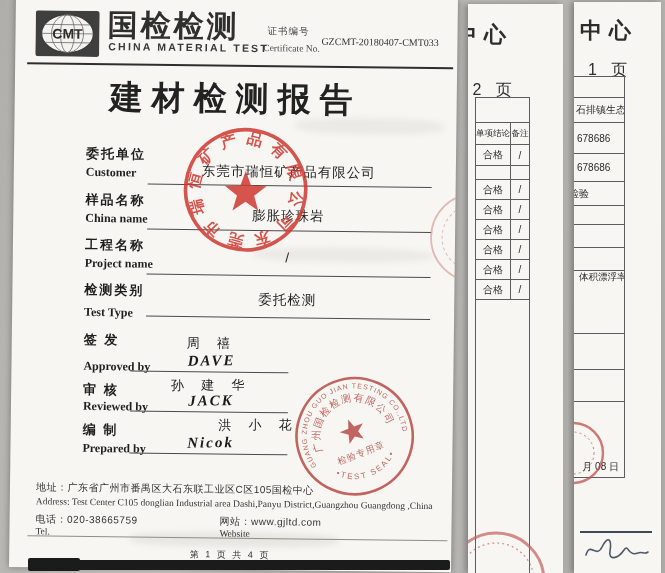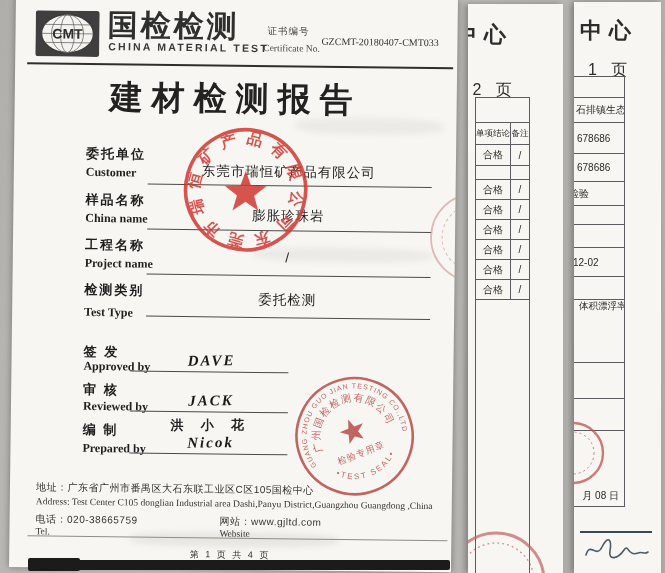--- a/index.html
+++ b/index.html
@@ -86,32 +86,34 @@
     <div class="abs lbl-cn" style="left:72px;top:241px;">工程名称</div>
     <div class="abs lbl-en" style="left:72px;top:261px;">Project name</div>
     <div class="abs fval" style="left:134px;top:253px;width:282px;">/</div>
     <div class="abs fline" style="left:134px;top:278px;width:284px;"></div>
 
     <div class="abs lbl-cn" style="left:72px;top:286px;">检测类别</div>
     <div class="abs lbl-en" style="left:72px;top:310px;">Test Type</div>
     <div class="abs fval" style="left:134px;top:294px;width:282px;">委托检测</div>
     <div class="abs fline" style="left:134px;top:320px;width:284px;"></div>
 
-    <div class="abs lbl-cn" style="left:72px;top:348px;">签  发</div>
+    <div class="abs lbl-cn" style="left:72px;top:336px;">签  发</div>
+    <div class="abs hw-cn" style="left:120px;top:338px;width:160px;text-align:center;">周 禧</div>
     <div class="abs hw" style="left:120px;top:356px;width:160px;text-align:center;">DAVE</div>
     <div class="abs lbl-en" style="left:72px;top:364px;">Approved by</div>
     <div class="abs fline" style="left:119px;top:375px;width:158px;"></div>
 
     <div class="abs lbl-cn" style="left:72px;top:386px;">审  核</div>
+    <div class="abs hw-cn" style="left:120px;top:380px;width:160px;text-align:center;">孙 建 华</div>
     <div class="abs hw" style="left:120px;top:396px;width:160px;text-align:center;">JACK</div>
     <div class="abs lbl-en" style="left:72px;top:404px;">Reviewed by</div>
     <div class="abs fline" style="left:119px;top:415px;width:158px;"></div>
 
     <div class="abs lbl-cn" style="left:72px;top:426px;">编  制</div>
-    <div class="abs hw-cn" style="left:120px;top:420px;width:160px;text-align:center;font-weight:bold;">洪 小 花</div>
+    <div class="abs hw-cn" style="left:128px;top:420px;width:160px;text-align:right;">洪 小 花</div>
     <div class="abs hw" style="left:120px;top:438px;width:160px;text-align:center;">Nicok</div>
     <div class="abs lbl-en" style="left:72px;top:446px;">Prepared by</div>
     <div class="abs fline" style="left:119px;top:457px;width:158px;"></div>
 
     <svg class="seal-svg" style="left:167px;top:128px;opacity:.85;" width="130" height="130" viewBox="0 0 130 130">
       <g transform="rotate(-30 65 65)">
         <circle cx="65" cy="65" r="60" fill="none" stroke="#cf3832" stroke-width="3.6"></circle>
         <path id="custArc" d="M65,111 A46,46 0 1 1 65,19 A46,46 0 1 1 65,111" fill="none"></path>
         <text font-size="15.5" font-weight="bold" fill="#cf3832" letter-spacing="8.5" font-family="Liberation Serif, serif">
           <textPath href="#custArc">东莞市瑞恒矿产品有限公司</textPath>
@@ -244,23 +246,20 @@
       <tr>
             <td style="height:23px;padding-left:8px;">检验</td>
           </tr>
       <tr>
             <td style="height:18px;"></td>
           </tr>
       <tr>
             <td style="height:22px;"></td>
           </tr>
       <tr>
-            <td style="height:28px;padding-left:12px;">12-02</td>
-          </tr>
-      <tr>
             <td style="height:22px;"></td>
           </tr>
       <tr>
             <td style="height:62px;padding-left:18px;vertical-align:top;font-size:9.5px;">体积漂浮率</td>
           </tr>
       <tr>
             <td style="height:35px;"></td>
           </tr>
       <tr>
             <td style="height:31px;"></td>

